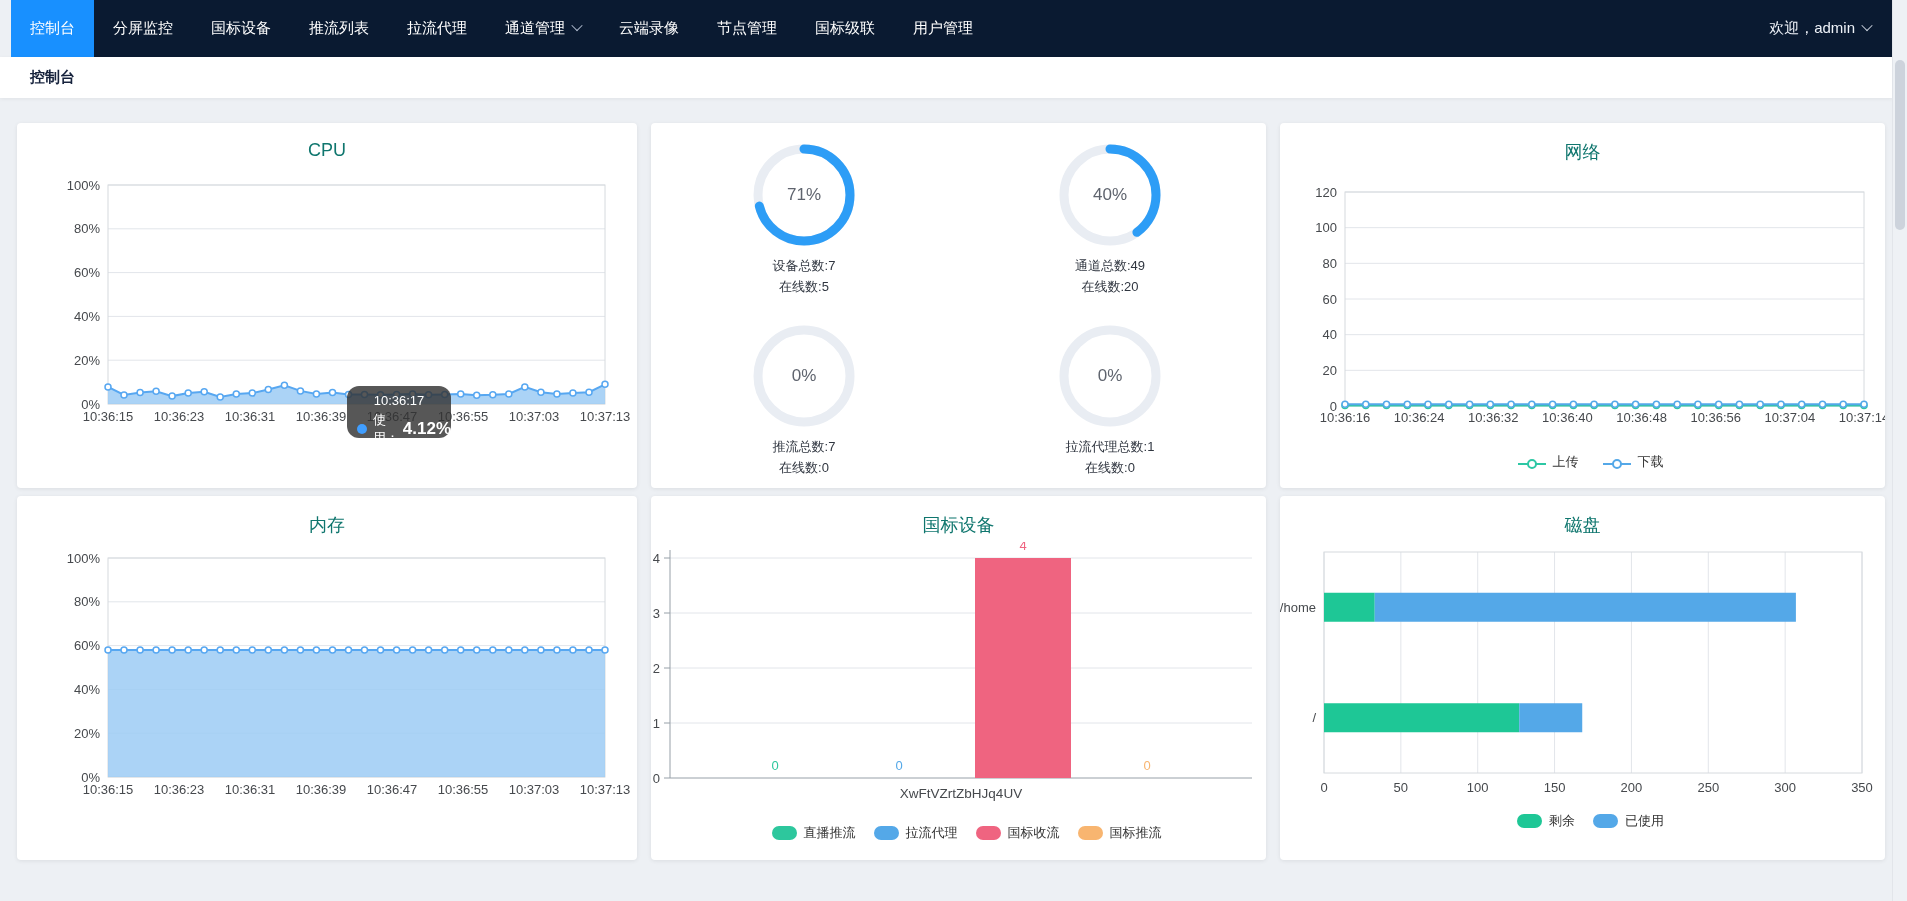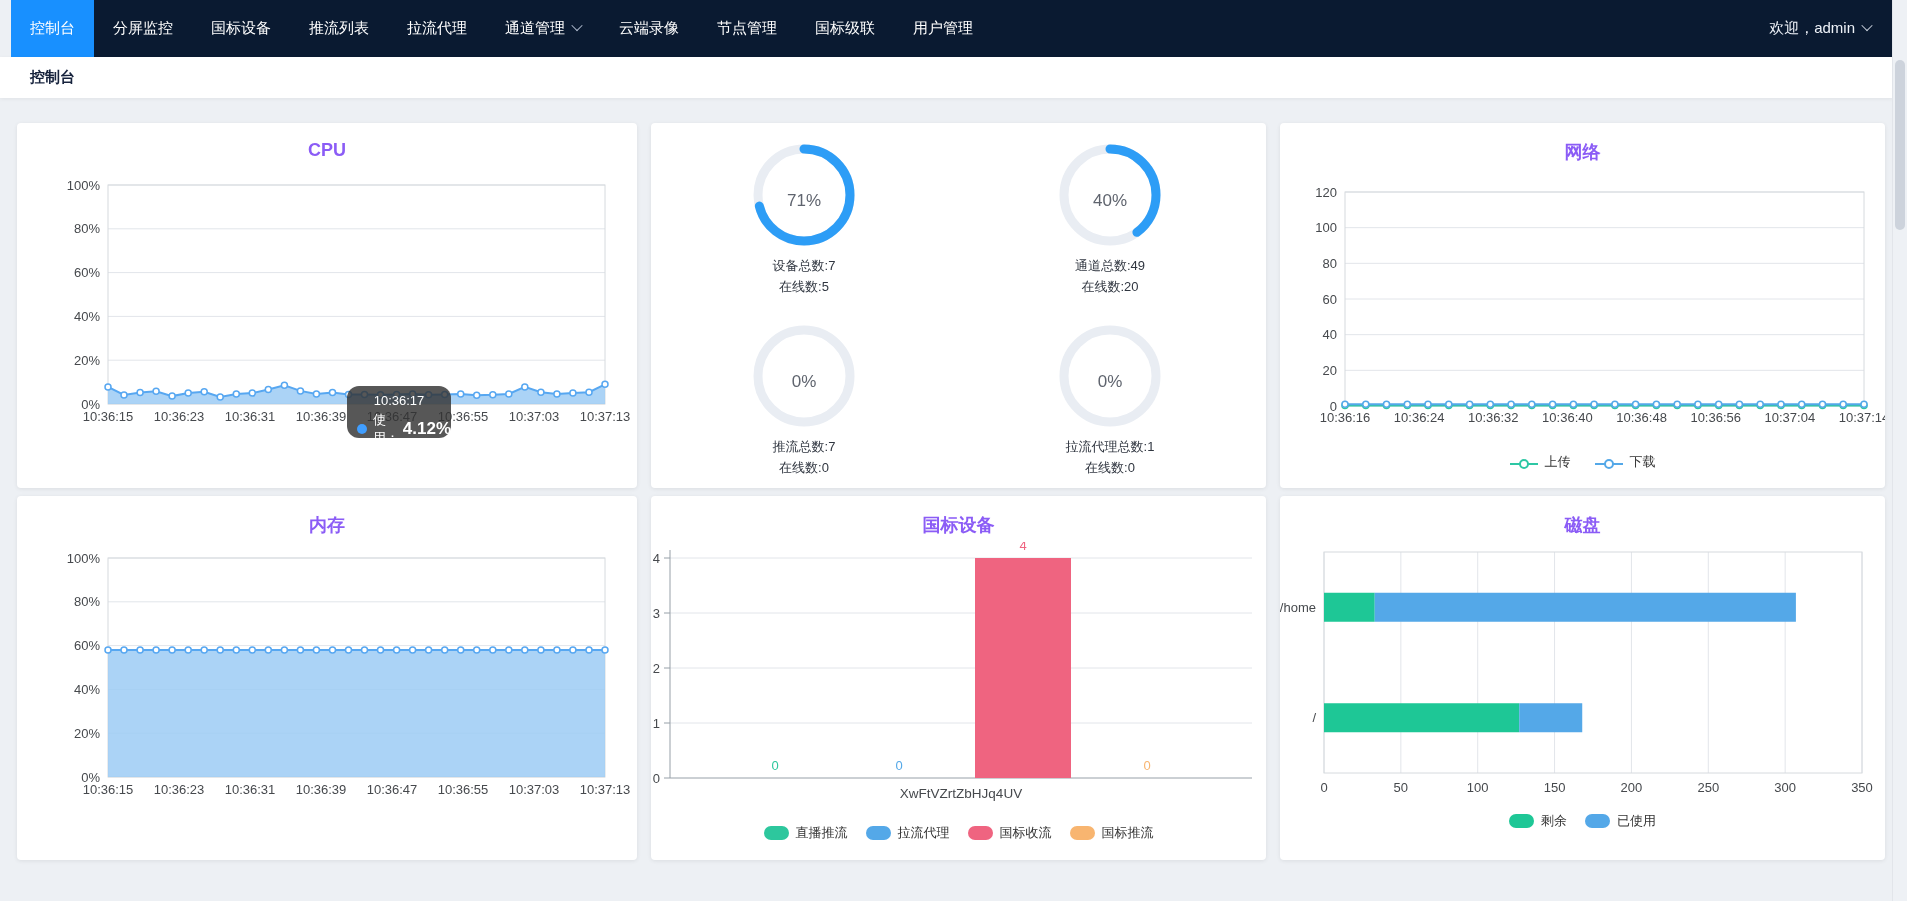--- a/index.html
+++ b/index.html
@@ -21,36 +21,36 @@
   .breadcrumb-bar{position:absolute;left:0;top:57px;width:1893px;height:41px;background:#ffffff;box-shadow:0 1px 4px rgba(0,0,0,.06);display:flex;align-items:center;}
   .breadcrumb-text{margin-left:30px;font-size:15px;font-weight:bold;color:#17233d;}
   
   .panel{position:absolute;background:#ffffff;border-radius:4px;box-shadow:0 1px 4px rgba(0,0,0,.08);}
   #panel-cpu{left:17px;top:123px;width:620px;height:365px;}
   #panel-gauges{left:651px;top:123px;width:615px;height:365px;}
   #panel-network{left:1280px;top:123px;width:605px;height:365px;}
   #panel-memory{left:17px;top:496px;width:620px;height:364px;}
   #panel-load{left:651px;top:496px;width:615px;height:364px;}
   #panel-disk{left:1280px;top:496px;width:605px;height:364px;}
-  .panel-title{position:absolute;top:17px;left:0;width:100%;text-align:center;font-size:18px;font-weight:bold;color:#8b5cf6;}
+  .panel-title{position:absolute;top:17px;left:0;width:100%;text-align:center;font-size:18px;font-weight:normal;color:#0f766e;}
   .chart-svg{position:absolute;left:0;top:46px;}
   
   .gauge-block{position:absolute;width:180px;display:flex;flex-direction:column;align-items:center;}
   .gauge-ring{position:relative;width:110px;height:110px;}
-  .gauge-pct{position:absolute;left:0;top:6px;width:110px;height:110px;display:flex;align-items:center;justify-content:center;font-size:17px;color:#5f646e;}
+  .gauge-pct{position:absolute;left:0;top:0;width:110px;height:110px;display:flex;align-items:center;justify-content:center;font-size:17px;color:#5f646e;}
   .gauge-line{font-size:13px;color:#303640;line-height:19px;margin-top:2px;}
   .gauge-line.first{margin-top:6px;}
   
   .tooltip{position:absolute;left:330px;top:263px;width:104px;height:52px;background:rgba(50,50,50,.82);border-radius:12px;color:#fff;z-index:5;}
   .tooltip .tt-time{font-size:13px;text-align:center;margin-top:7px;}
   .tooltip .tt-row{display:flex;align-items:center;margin:3px 0 0 10px;font-size:13px;}
   .tooltip .tt-dot{width:10px;height:10px;border-radius:50%;background:#409eff;margin-right:6px;flex:none;}
   .tooltip .tt-val{font-size:17px;font-weight:bold;margin-left:2px;}
   
-  .legend{position:absolute;left:0;width:100%;display:flex;justify-content:center;align-items:flex-end;gap:18px;z-index:4;}
+  .legend{position:absolute;left:8px;width:100%;display:flex;justify-content:center;align-items:flex-end;gap:18px;z-index:4;}
   .legend-item{display:flex;align-items:center;gap:7px;cursor:pointer;font-size:13px;color:#333;}
   .swatch{width:25px;height:14px;border-radius:7px;display:inline-block;}
   .icon-linecircle{width:28px;height:10px;display:inline-block;}
   
   .scrollbar{position:absolute;right:0;top:0;width:14px;height:901px;background:#eef1f5;border-left:1px solid #e2e5ea;}
   .scroll-thumb{position:absolute;left:2px;right:2px;top:60px;height:170px;border-radius:5px;background:#cdd3dc;}
 </style>
 </head>
 <body>
 

